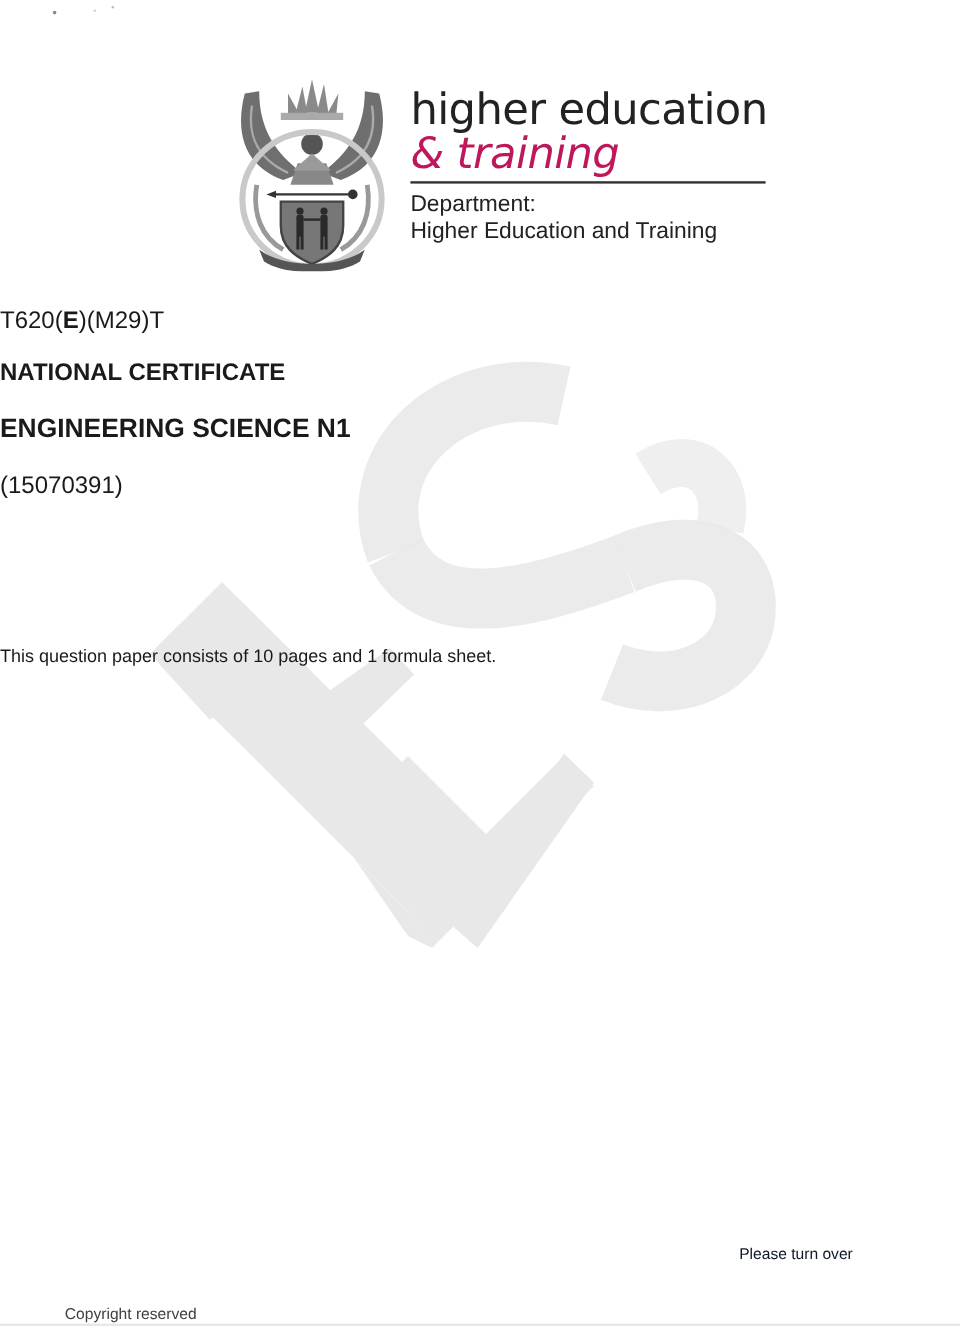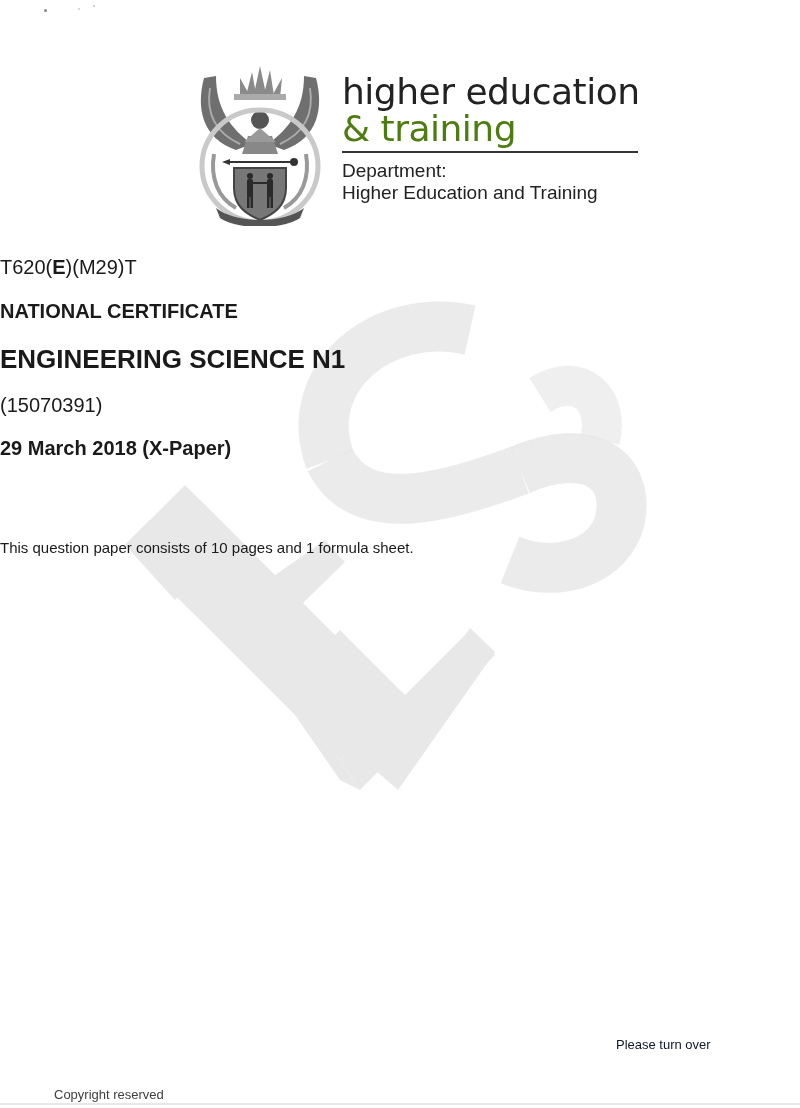--- a/index.html
+++ b/index.html
@@ -3,29 +3,29 @@
 <meta charset="utf-8">
 <style>
   html, body { margin: 0; padding: 0; background: #ffffff; }
   body { width: 800px; height: 1108px; position: relative; overflow: hidden; font-family: "Liberation Sans", sans-serif; color: #1a1a1a; }
   .watermark { position: absolute; left: 0; top: 0; width: 800px; height: 1108px; pointer-events: none; }
   .speck { position: absolute; background: #888; border-radius: 50%; }
   .header { position: absolute; left: 196px; top: 58px; width: 450px; height: 170px; }
   .crest { position: absolute; left: 0; top: 0; width: 128px; height: 168px; }
   .brand { position: absolute; left: 146px; top: 0; width: 300px; }
   .brand-line1 { font-family: "DejaVu Sans", sans-serif; font-size: 36px; line-height: 36px; color: #222; letter-spacing: -0.5px; margin-top: 16px; }
-  .brand-line2 { font-family: "DejaVu Sans", sans-serif; font-size: 36px; line-height: 38px; color: #4d7c0f; letter-spacing: -0.5px; }
+  .brand-line2 { font-family: "DejaVu Sans", sans-serif; font-size: 36px; line-height: 38px; color: #be185d; letter-spacing: -0.5px; font-style: italic; }
   .rule { width: 296px; height: 2px; background: #333; margin-top: 3px; }
   .dept { font-size: 19px; line-height: 22px; color: #222; margin-top: 7px; }
   .dept-bold { font-weight: bold; font-size: 19px; line-height: 22px; color: #222; }
   .center { position: absolute; left: 0; width: 800px; }
   .code { top: 256px; font-size: 20px; }
   .code b { font-weight: bold; }
   .nc { top: 300px; font-size: 20px; font-weight: bold; }
-  .title { top: 344px; font-size: 26px; font-weight: bold; }
+  .title { top: 344px; font-size: 22px; font-weight: bold; }
   .subject-code { top: 394px; font-size: 20px; }
   .date { top: 436px; font-size: 20px; font-weight: bold; line-height: 24px; }
   .consists { top: 539px; font-size: 15px; font-weight: normal; }
   .footer-left { position: absolute; left: 54px; top: 1039px; font-size: 13px; color: #404040; margin-top: 48px; }
   .footer-right { position: absolute; left: 616px; top: 1037px; font-size: 13px; color: #0f172a; }
   .bottom-line { position: absolute; left: 0; top: 1103px; width: 800px; height: 2px; background: #e8e8e8; }
 </style>
 </head>
 <body>
 
@@ -115,20 +115,19 @@
 
 <div class="center code">
   <span>T620(</span><b>E</b><span>)(M29)T</span>
 </div>
 
 <div class="center nc">NATIONAL CERTIFICATE</div>
 <div class="center title">ENGINEERING SCIENCE N1</div>
 <div class="center subject-code">(15070391)</div>
 
 <div class="center date">
-  <div>29 March 2018 (X-Paper)</div>
 </div>
 
 <div class="center consists">This question paper consists of 10 pages and 1 formula sheet.</div>
 
 <div class="footer-left">Copyright reserved</div>
 <div class="footer-right">Please turn over</div>
 <div class="bottom-line"></div>
 
 </body></html>

